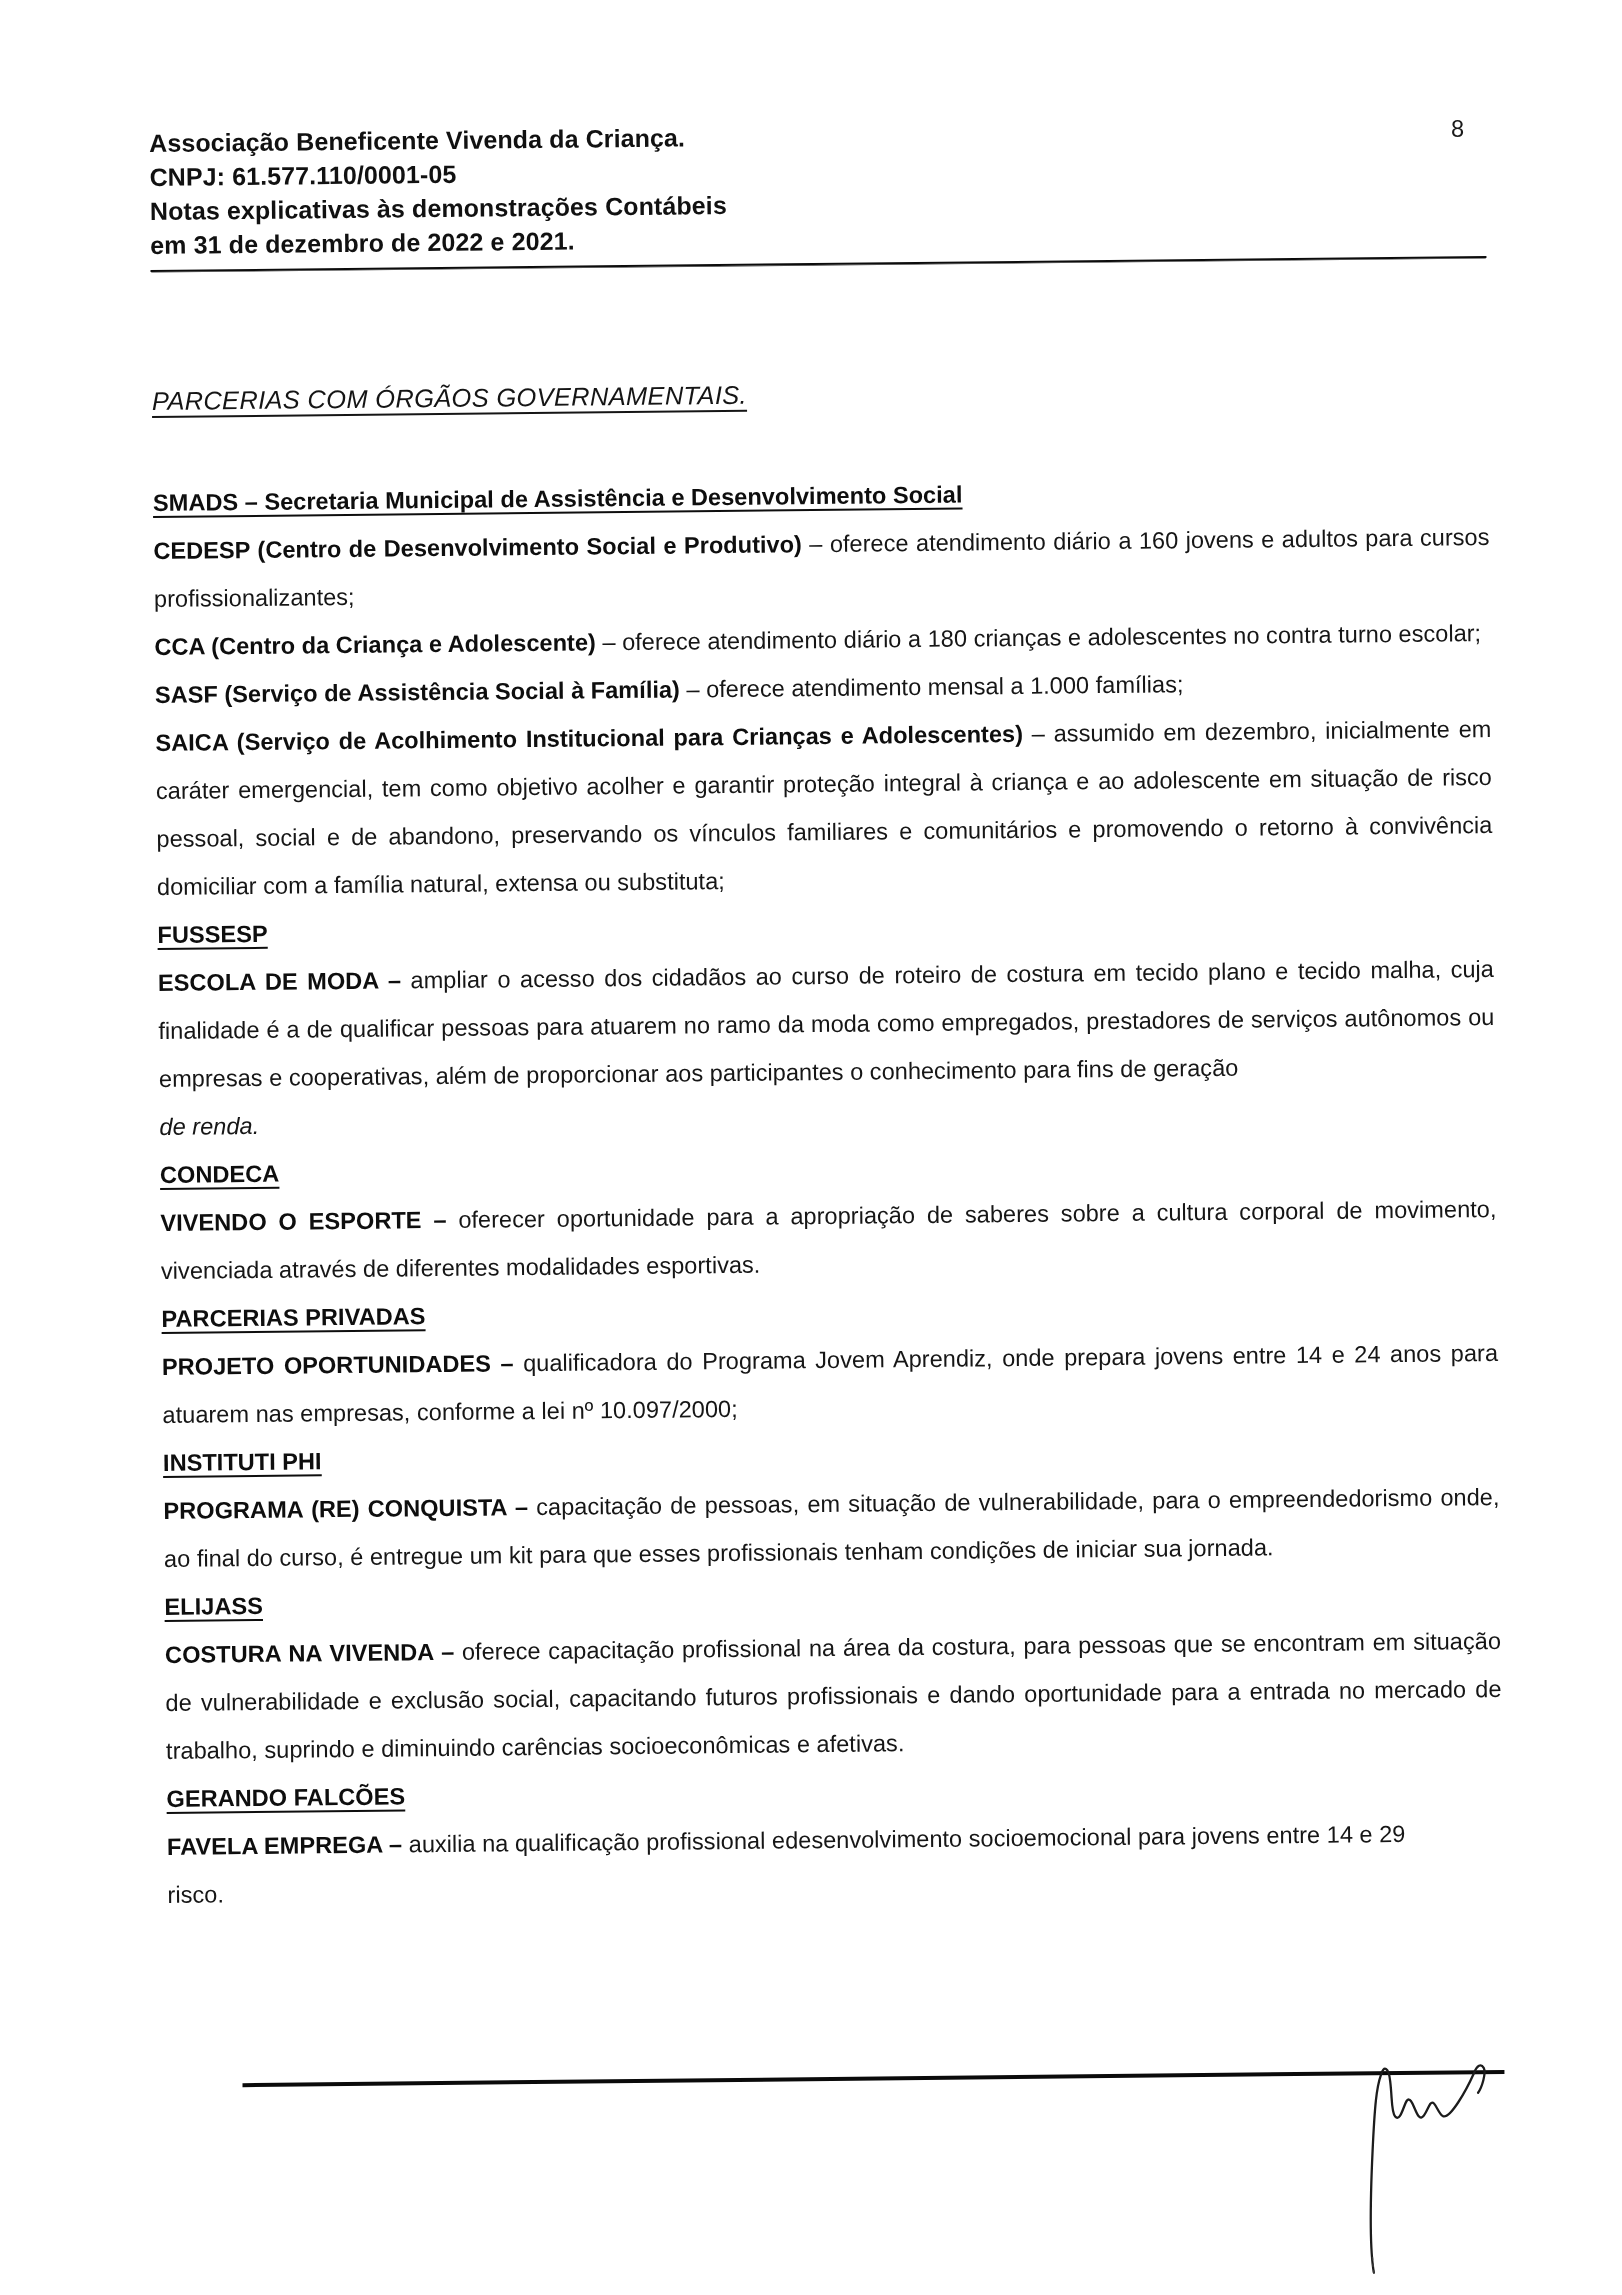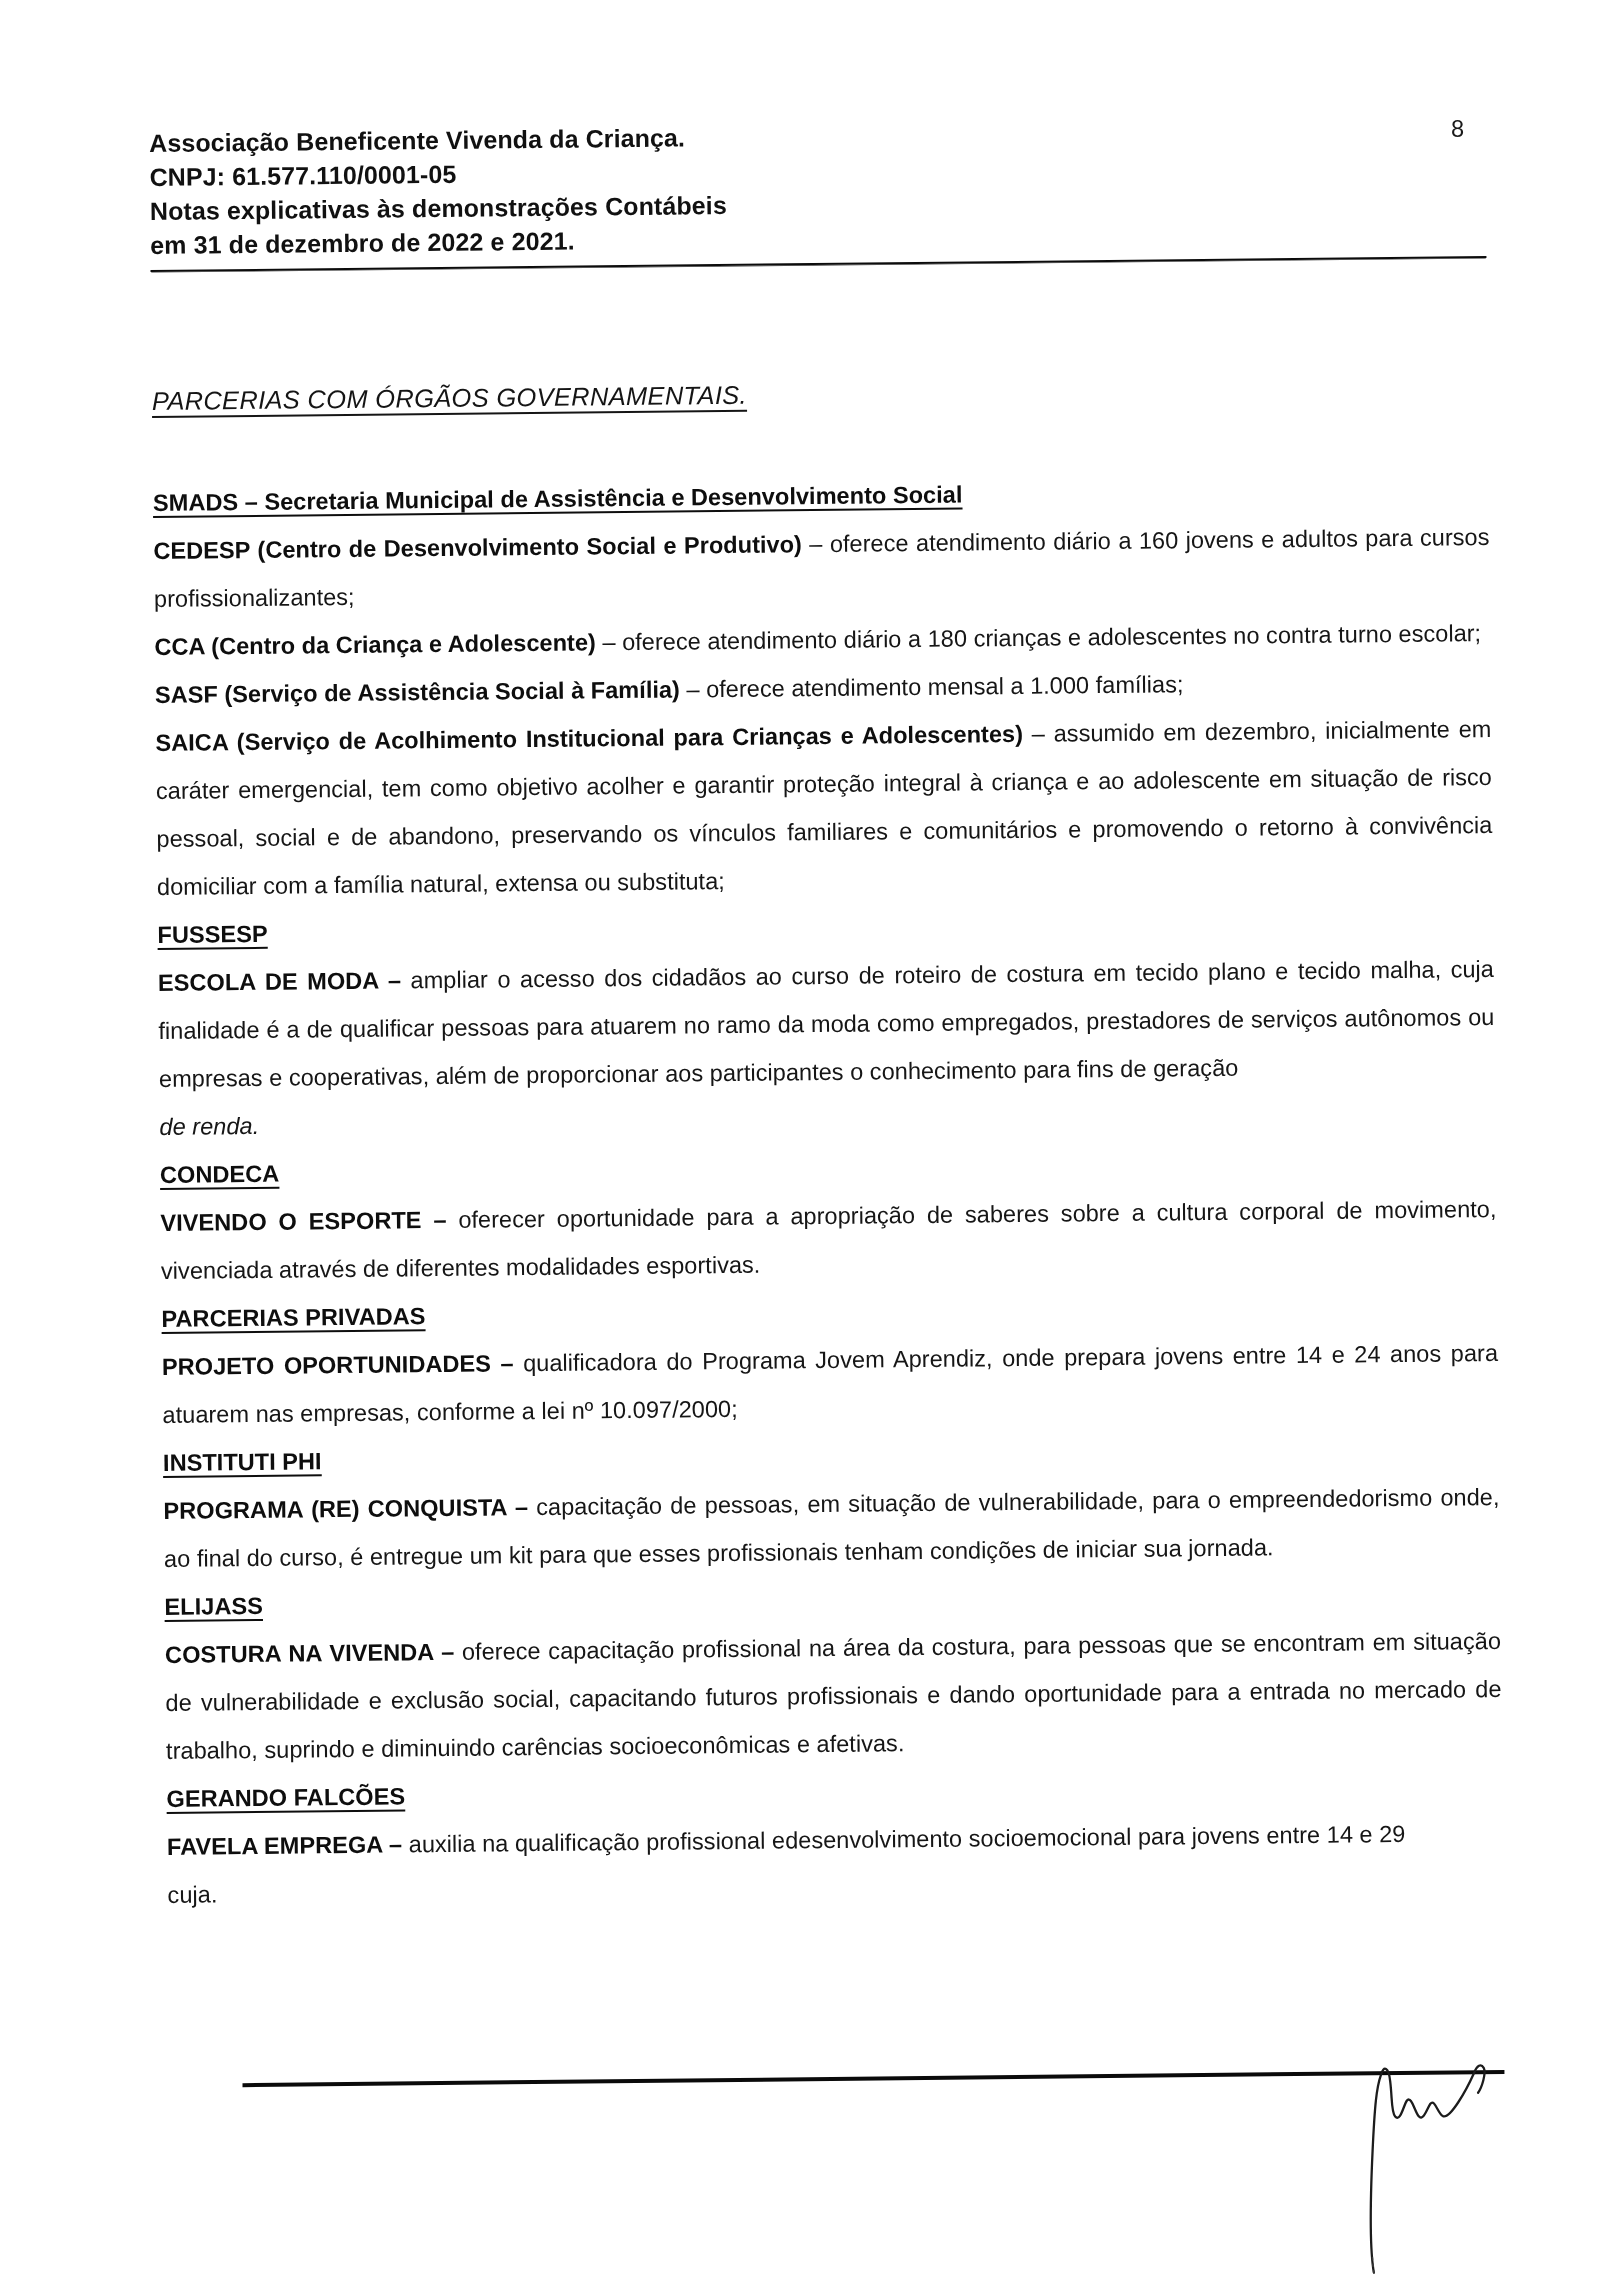--- a/index.html
+++ b/index.html
@@ -112,21 +112,21 @@
     <p class="para"><b>PROGRAMA (RE) CONQUISTA –</b><span> capacitação de pessoas, em situação de vulnerabilidade, para o empreendedorismo onde, ao final do curso, é entregue um kit para que esses profissionais tenham condições de iniciar sua jornada.</span></p>
 
     <p class="h"><span class="hu">ELIJASS</span></p>
 
     <p class="para"><b>COSTURA NA VIVENDA –</b><span> oferece capacitação profissional na área da costura, para pessoas que se encontram em situação de vulnerabilidade e exclusão social, capacitando futuros profissionais e dando oportunidade para a entrada no mercado de trabalho, suprindo e diminuindo carências socioeconômicas e afetivas.</span></p>
 
     <p class="h"><span class="hu">GERANDO FALCÕES</span></p>
 
     <p class="para"><b>FAVELA EMPREGA –</b><span> auxilia na qualificação profissional edesenvolvimento socioemocional para jovens entre 14 e 29</span></p>
 
-    <p class="para"><span>cuja.</span></p>
+    <p class="para"><span>risco.</span></p>
 
   </div>
 
   <div class="bottom-rule"></div>
 
   <svg class="signature" viewBox="0 0 310 345" xmlns="http://www.w3.org/2000/svg">
     <path d="M 86,338 C 80,302 82,222 86,152
              C 90,82 93,55 100,36
              C 104,21 112,24 114,46
              C 117,73 115,93 121,100

